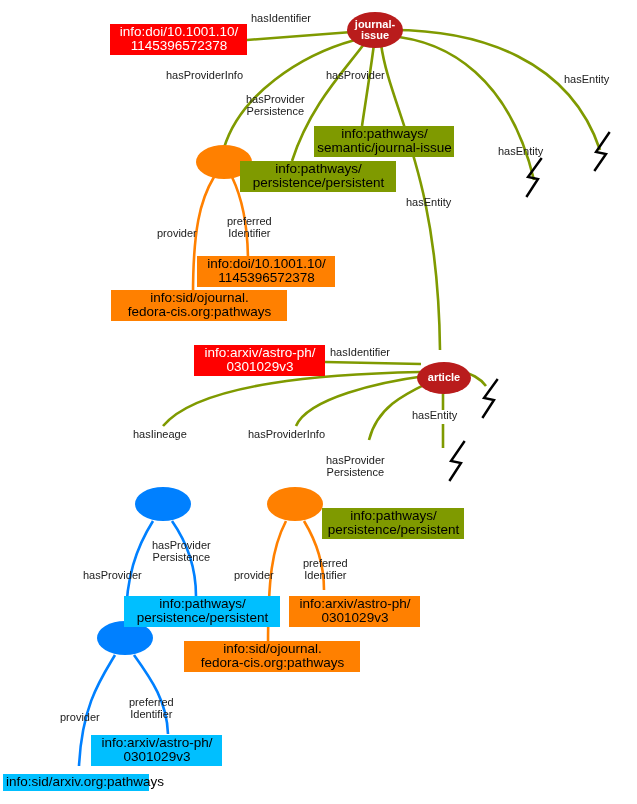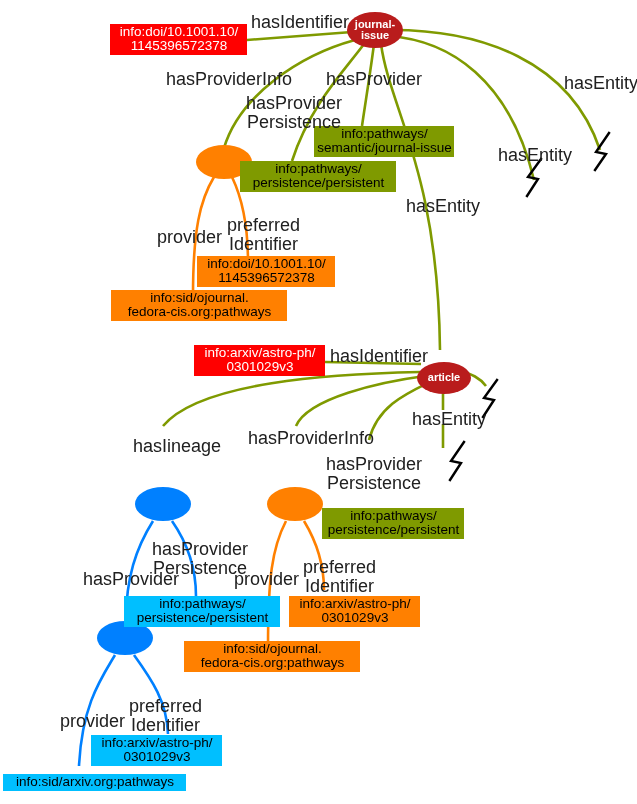--- a/index.html
+++ b/index.html
@@ -52,21 +52,21 @@
     padding: 1px 2px 2px 3px;
     white-space: pre;
   }
   .lit-red   { background: #ff0000; color: #ffffff; }
   .lit-olive { background: #7f9a00; color: #000000; }
   .lit-orange{ background: #ff8000; color: #000000; }
   .lit-cyan  { background: #00bfff; color: #000000; }
 
   .elabel {
     position: absolute;
-    font-size: 18px;
+    font-size: 11px;
     line-height: 1.05;
     color: #202020;
     text-align: center;
     white-space: pre;
     background: transparent;
   }
 </style>
 </head>
 <body>
 
@@ -175,21 +175,21 @@
 
   <div class="lit lit-orange" style="left:184px; top:641px; width:176px;">info:sid/ojournal.
 fedora-cis.org:pathways</div>
 
   <div class="lit lit-cyan" style="left:124px; top:596px; width:156px;">info:pathways/
 persistence/persistent</div>
 
   <div class="lit lit-cyan" style="left:91px; top:735px; width:131px;">info:arxiv/astro-ph/
 0301029v3</div>
 
-  <div class="lit lit-cyan" style="left:3px; top:774px; width:183px;">info:sid/arxiv.org:pathways</div>
+  <div class="lit lit-cyan" style="left:3px; top:774px; width:146px;">info:sid/arxiv.org:pathways</div>
 
   <div class="elabel" style="left:251px; top:13px;">hasIdentifier</div>
 
   <div class="elabel" style="left:166px; top:70px;">hasProviderInfo</div>
 
   <div class="elabel" style="left:326px; top:70px;">hasProvider</div>
 
   <div class="elabel" style="left:246px; top:94px;">hasProvider
 Persistence</div>
 
@@ -199,21 +199,21 @@
 
   <div class="elabel" style="left:406px; top:197px;">hasEntity</div>
 
   <div class="elabel" style="left:157px; top:228px;">provider</div>
 
   <div class="elabel" style="left:227px; top:216px;">preferred
 Identifier</div>
 
   <div class="elabel" style="left:330px; top:347px;">hasIdentifier</div>
 
-  <div class="elabel" style="left:133px; top:429px;margin-top:8px;">hasIineage</div>
+  <div class="elabel" style="left:133px; top:429px;">hasIineage</div>
 
   <div class="elabel" style="left:248px; top:429px;">hasProviderInfo</div>
 
   <div class="elabel" style="left:326px; top:455px;">hasProvider
 Persistence</div>
 
   <div class="elabel" style="left:412px; top:410px;">hasEntity</div>
 
   <div class="elabel" style="left:234px; top:570px;">provider</div>
 

